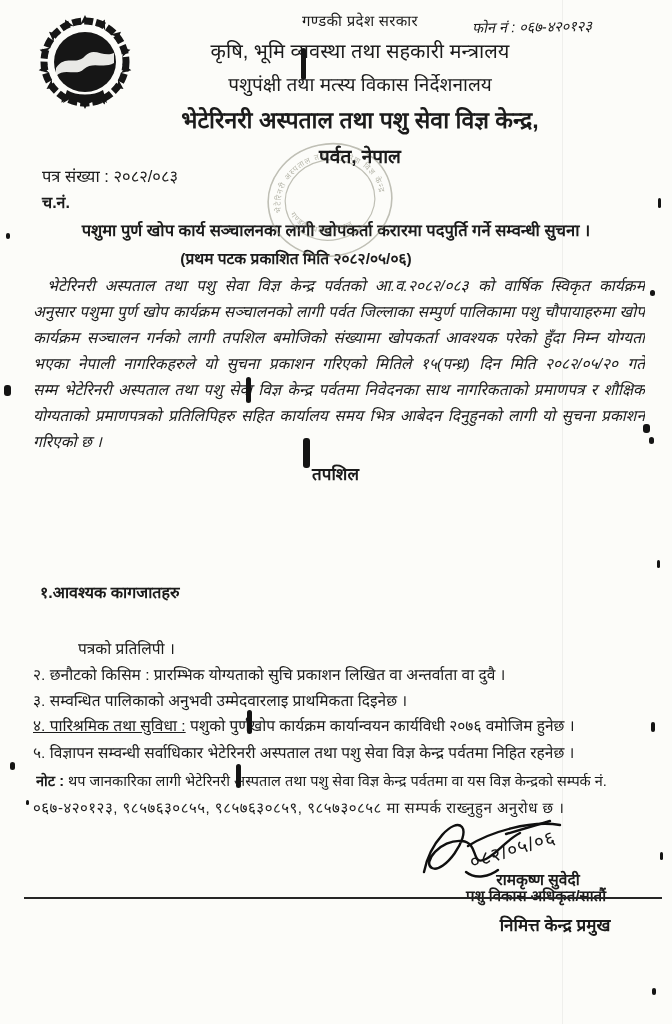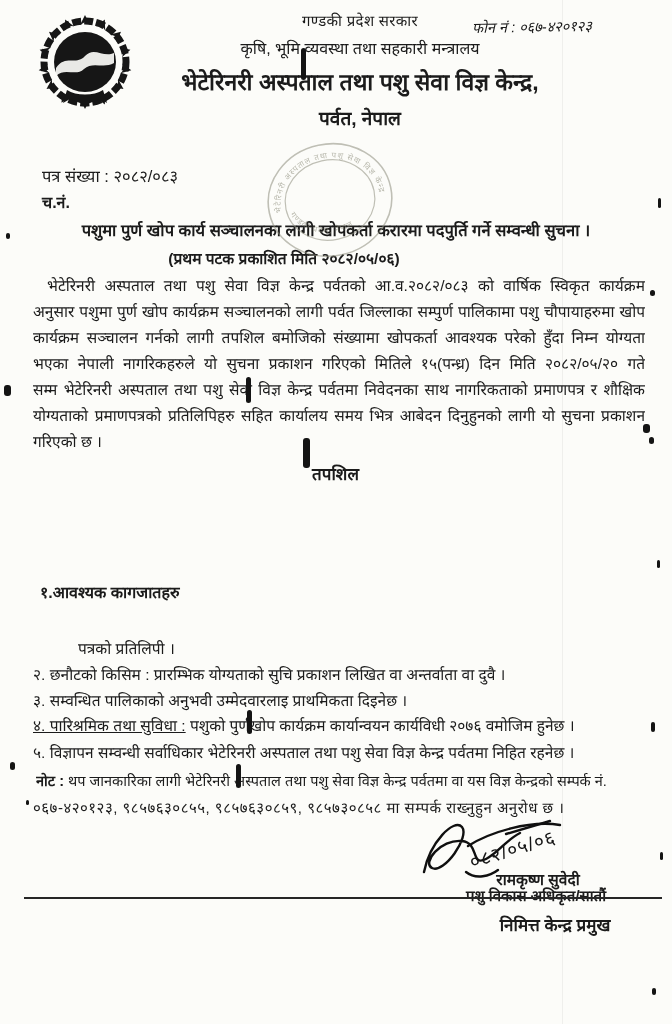--- a/index.html
+++ b/index.html
@@ -6,33 +6,33 @@
   .page{
     position:relative;width:672px;height:1024px;margin:0 auto;
     background:#fcfcf9;overflow:hidden;color:#1b1b1b;
     font-family:"Liberation Sans","DejaVu Sans",sans-serif;
   }
   .abs{position:absolute;}
   .center{text-align:center;}
   
   .hdr-wrap{left:130px;top:10px;width:460px;}
   .hdr-gov{font-size:15px;font-weight:500;letter-spacing:.3px;}
-  .hdr-ministry{font-size:16px;font-weight:500;margin-top:7px;}
+  .hdr-ministry{font-size:20px;font-weight:500;margin-top:7px;}
   .hdr-dir{font-size:19px;font-weight:500;margin-top:7px;}
   .hdr-office{font-size:23px;font-weight:700;margin-top:6px;}
   .hdr-loc{font-size:19px;font-weight:600;margin-top:8px;position:relative;z-index:2;}
   .phone{right:80px;top:16px;font-size:14.5px;font-style:italic;transform:rotate(-1deg);}
   
   .ref1{left:42px;top:164px;font-size:16.5px;font-weight:500;}
   .ref2{left:42px;top:191px;font-size:16px;font-weight:600;}
   
   .title{left:0;top:218px;width:672px;font-size:16.5px;font-weight:700;}
-  .pubdate{left:0;top:247px;width:568px;font-size:15.5px;font-weight:700;}
+  .pubdate{left:12px;top:247px;width:568px;font-size:15.5px;font-weight:700;}
   
-  .para{left:33px;top:273px;width:612px;}
+  .para{left:33px;top:273px;width:612px;font-style:italic;}
   .bline{height:26px;line-height:26px;font-size:15.5px;overflow:hidden;white-space:nowrap;text-align:justify;text-align-last:justify;}
   .bline.first{padding-left:14px;}
   .bline.last{text-align-last:left;}
   .tapasil{left:0;top:462px;width:671px;font-size:17px;font-weight:700;}
   
   table.notice-table{position:absolute;left:98px;top:503px;width:430px;border-collapse:collapse;}
   table.notice-table td,table.notice-table th{
     border:1.7px solid #1a1a1a;font-size:15px;text-align:left;
     padding:3px 7px;height:22px;white-space:nowrap;overflow:hidden;
   }
@@ -110,20 +110,21 @@
       </text>
       <text font-size="8" fill="#82826f" letter-spacing="1">
         <textPath href="#arcB">गण्डकी प्रदेश, नेपाल</textPath>
       </text>
     </g>
   </svg>
 
   <div class="abs hdr-wrap center">
     <div class="hdr-gov">गण्डकी प्रदेश सरकार</div>
     <div class="hdr-ministry">कृषि, भूमि व्यवस्था तथा सहकारी मन्त्रालय</div>
+    <div class="hdr-dir">पशुपंक्षी तथा मत्स्य विकास निर्देशनालय</div>
     <div class="hdr-office">भेटेरिनरी अस्पताल तथा पशु सेवा विज्ञ केन्द्र,</div>
     <div class="hdr-loc">पर्वत, नेपाल</div>
   </div>
   <div class="abs phone">फोन नं : ०६७-४२०१२३</div>
 
   <div class="abs ref1">पत्र संख्या : २०८२/०८३</div>
   <div class="abs ref2">च.नं.</div>
 
   <div class="abs title center">पशुमा पुर्ण खोप कार्य सञ्चालनका लागी खोपकर्ता करारमा पदपुर्ति गर्ने सम्वन्धी सुचना ।</div>
   <div class="abs pubdate center">(प्रथम पटक प्रकाशित मिति २०८२/०५/०६)</div>

